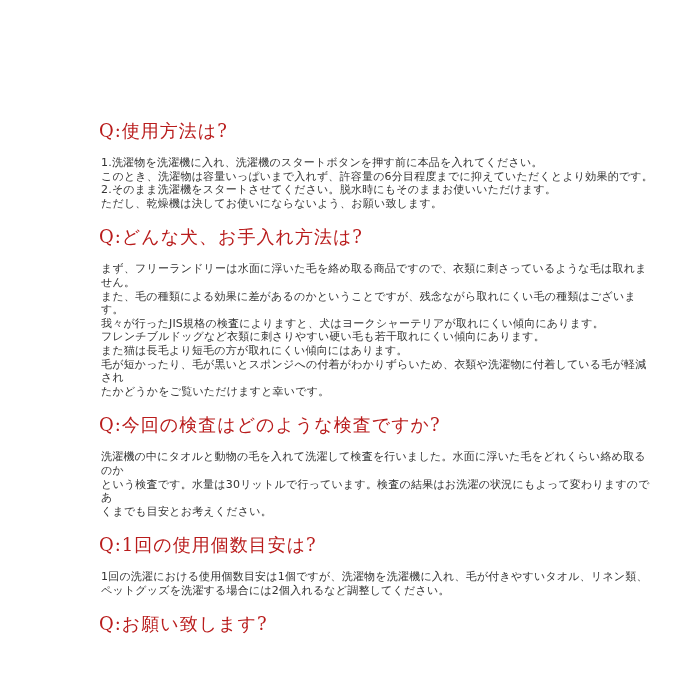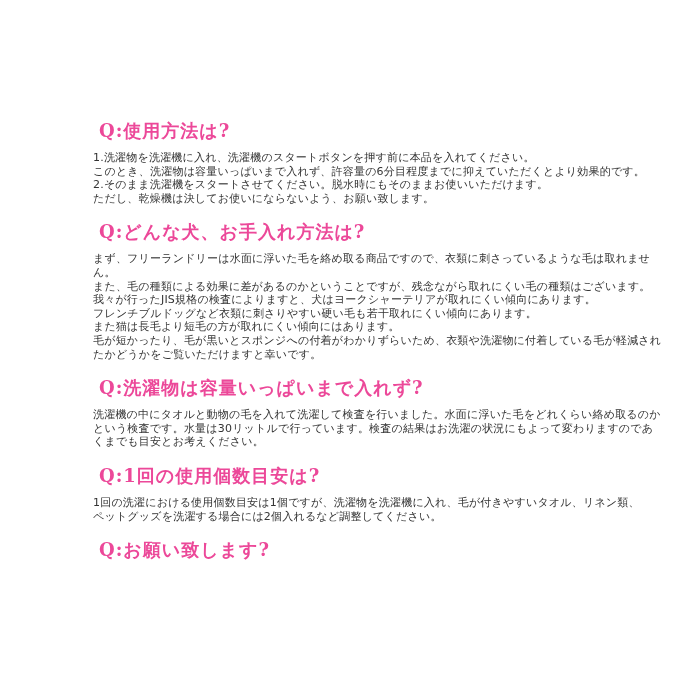--- a/index.html
+++ b/index.html
@@ -23,34 +23,34 @@
     position: absolute;
     left: 85px;
     top: 104px;
     width: 585px;
   }
   .faq-item {
     margin: 0;
   }
   .faq-question {
     font-family: "DejaVu Serif", "Liberation Serif", serif;
-    font-weight: bold;
+    font-weight: normal;
     font-size: 18px;
     line-height: 19px;
     letter-spacing: 1px;
-    color: #ec4899;
+    color: #b91c1c;
     margin: 17px 0 11px 14px;
   }
   .faq-answer {
     font-family: "DejaVu Sans", "Liberation Sans", sans-serif;
     font-size: 11px;
     line-height: 13.6px;
     letter-spacing: 0.2px;
     color: #333333;
-    margin: 8px;
+    margin: 16px;
     white-space: pre-line;
   }
 </style>
 </head>
 <body>
 
 <div class="page">
   <div class="faq-content">
 
     <section class="faq-item">
@@ -66,21 +66,21 @@
       <p class="faq-answer">まず、フリーランドリーは水面に浮いた毛を絡め取る商品ですので、衣類に刺さっているような毛は取れません。
 また、毛の種類による効果に差があるのかということですが、残念ながら取れにくい毛の種類はございます。
 我々が行ったJIS規格の検査によりますと、犬はヨークシャーテリアが取れにくい傾向にあります。
 フレンチブルドッグなど衣類に刺さりやすい硬い毛も若干取れにくい傾向にあります。
 また猫は長毛より短毛の方が取れにくい傾向にはあります。
 毛が短かったり、毛が黒いとスポンジへの付着がわかりずらいため、衣類や洗濯物に付着している毛が軽減され
 たかどうかをご覧いただけますと幸いです。</p>
     </section>
 
     <section class="faq-item">
-      <h2 class="faq-question">Q:洗濯物は容量いっぱいまで入れず?</h2>
+      <h2 class="faq-question">Q:今回の検査はどのような検査ですか?</h2>
       <p class="faq-answer">洗濯機の中にタオルと動物の毛を入れて洗濯して検査を行いました。水面に浮いた毛をどれくらい絡め取るのか
 という検査です。水量は30リットルで行っています。検査の結果はお洗濯の状況にもよって変わりますのであ
 くまでも目安とお考えください。</p>
     </section>
 
     <section class="faq-item">
       <h2 class="faq-question">Q:1回の使用個数目安は?</h2>
       <p class="faq-answer">1回の洗濯における使用個数目安は1個ですが、洗濯物を洗濯機に入れ、毛が付きやすいタオル、リネン類、
 ペットグッズを洗濯する場合には2個入れるなど調整してください。</p>
     </section>

